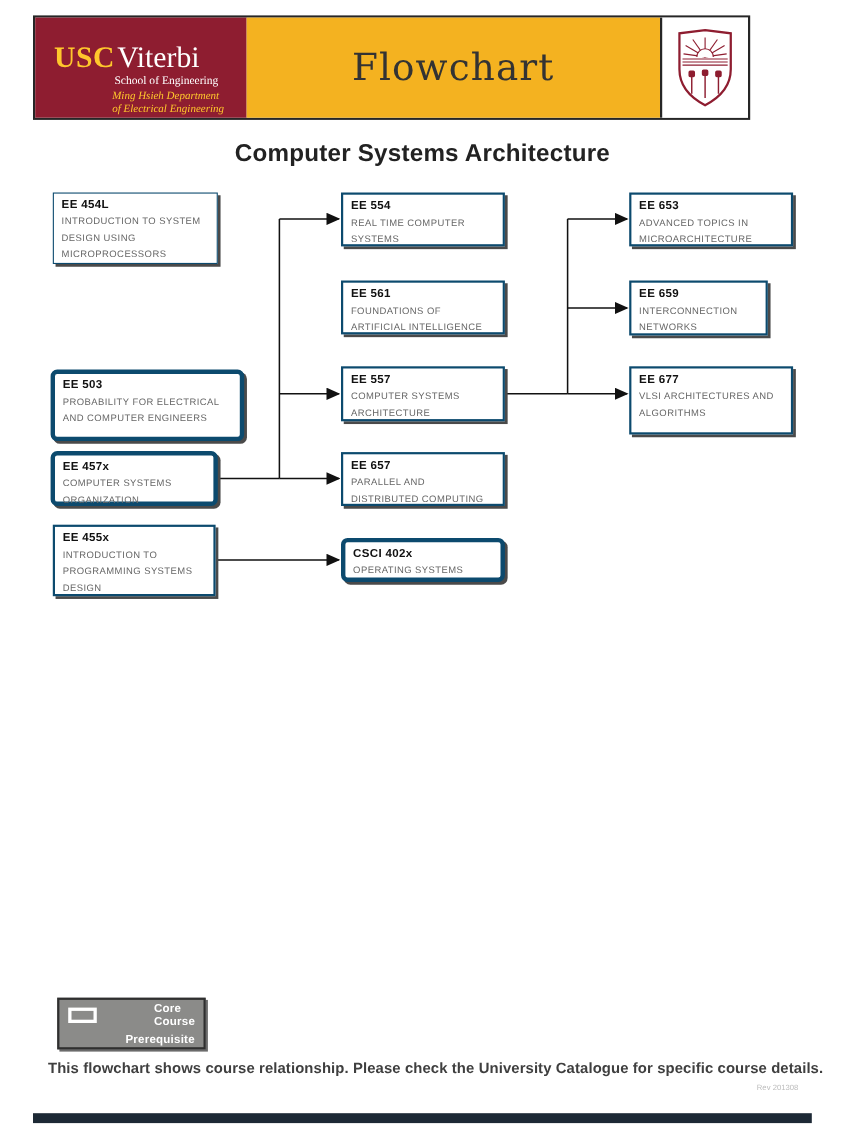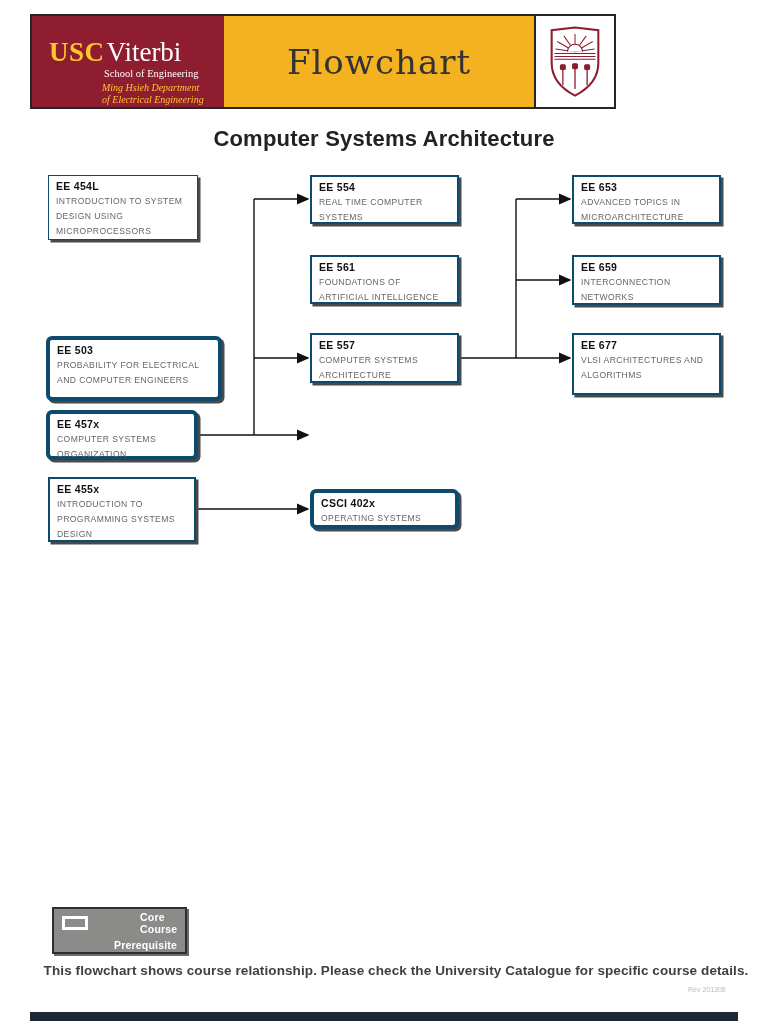--- a/index.html
+++ b/index.html
@@ -4,21 +4,21 @@
 <style>
   * { margin:0; padding:0; box-sizing:border-box; }
   html,body { background:#ffffff; }
   .page {
     position:relative; width:768px; height:1024px; background:#ffffff;
     font-family:"Liberation Sans", sans-serif; overflow:hidden;
   }
 
   
   .header {
-    position:absolute; left:30px; top:14px; width:586px; height:95px;
+    position:absolute; left:30px; top:14px; width:652px; height:95px;
     border:2px solid #262626; display:flex;
   }
   .brand {
     position:relative; width:192px; height:100%; background:#8e1d30; flex:none;
   }
   .brand-line1 { position:absolute; left:17px; top:21px; white-space:nowrap;
     font-family:"Liberation Serif", serif; font-size:27px; }
   .brand-usc { color:#FFC72C; font-weight:bold; letter-spacing:0.5px; }
   .brand-viterbi { color:#ffffff; margin-left:2px; }
   .brand-school { position:absolute; left:72px; top:52px; color:#ffffff;
@@ -56,21 +56,21 @@
   #box-ee454l  { left:48px;  top:175px; width:150px; height:65px; }
   #box-ee503   { left:46px;  top:288px; width:176px; height:65px;margin-top:48px; }
   #box-ee457x  { left:46px;  top:410px; width:152px; height:50px; }
   #box-ee455x  { left:48px;  top:477px; width:148px; height:65px; }
   #box-ee554   { left:310px; top:175px; width:149px; height:49px; }
   #box-ee561   { left:310px; top:255px; width:149px; height:49px; }
   #box-ee557   { left:310px; top:333px; width:149px; height:50px; }
   #box-ee657   { left:310px; top:411px; width:149px; height:49px; }
   #box-csci402x{ left:310px; top:489px; width:149px; height:40px; }
   #box-ee653   { left:572px; top:175px; width:149px; height:49px; }
-  #box-ee659   { left:572px; top:255px; width:149px; height:50px; }
+  #box-ee659   { left:572px; top:255px; width:126px; height:50px; }
   #box-ee677   { left:572px; top:333px; width:149px; height:62px; }
 
   .connectors { position:absolute; left:0; top:0; width:768px; height:600px; pointer-events:none; }
 
   
   .legend {
     position:absolute; left:52px; top:907px; width:135px; height:47px;
     background:#8b8b89; border:2px solid #2f2f2f; box-shadow:2px 2px 0 #6b6b6b;
     display:flex; flex-direction:column; justify-content:center; gap:4px; padding:4px 8px;
   }
@@ -184,20 +184,24 @@
     <div class="ctitle">REAL TIME COMPUTER SYSTEMS</div>
   </div>
   <div class="course" id="box-ee561">
     <div class="code">EE 561</div>
     <div class="ctitle">FOUNDATIONS OF ARTIFICIAL INTELLIGENCE</div>
   </div>
   <div class="course" id="box-ee557">
     <div class="code">EE 557</div>
     <div class="ctitle">COMPUTER SYSTEMS ARCHITECTURE</div>
   </div>
+  <div class="course" id="box-ee657">
+    <div class="code">EE 657</div>
+    <div class="ctitle">PARALLEL AND DISTRIBUTED COMPUTING</div>
+  </div>
   <div class="course core" id="box-csci402x">
     <div class="code">CSCI 402x</div>
     <div class="ctitle">OPERATING SYSTEMS</div>
   </div>
   <div class="course" id="box-ee653">
     <div class="code">EE 653</div>
     <div class="ctitle">ADVANCED TOPICS IN MICROARCHITECTURE</div>
   </div>
   <div class="course" id="box-ee659">
     <div class="code">EE 659</div>

